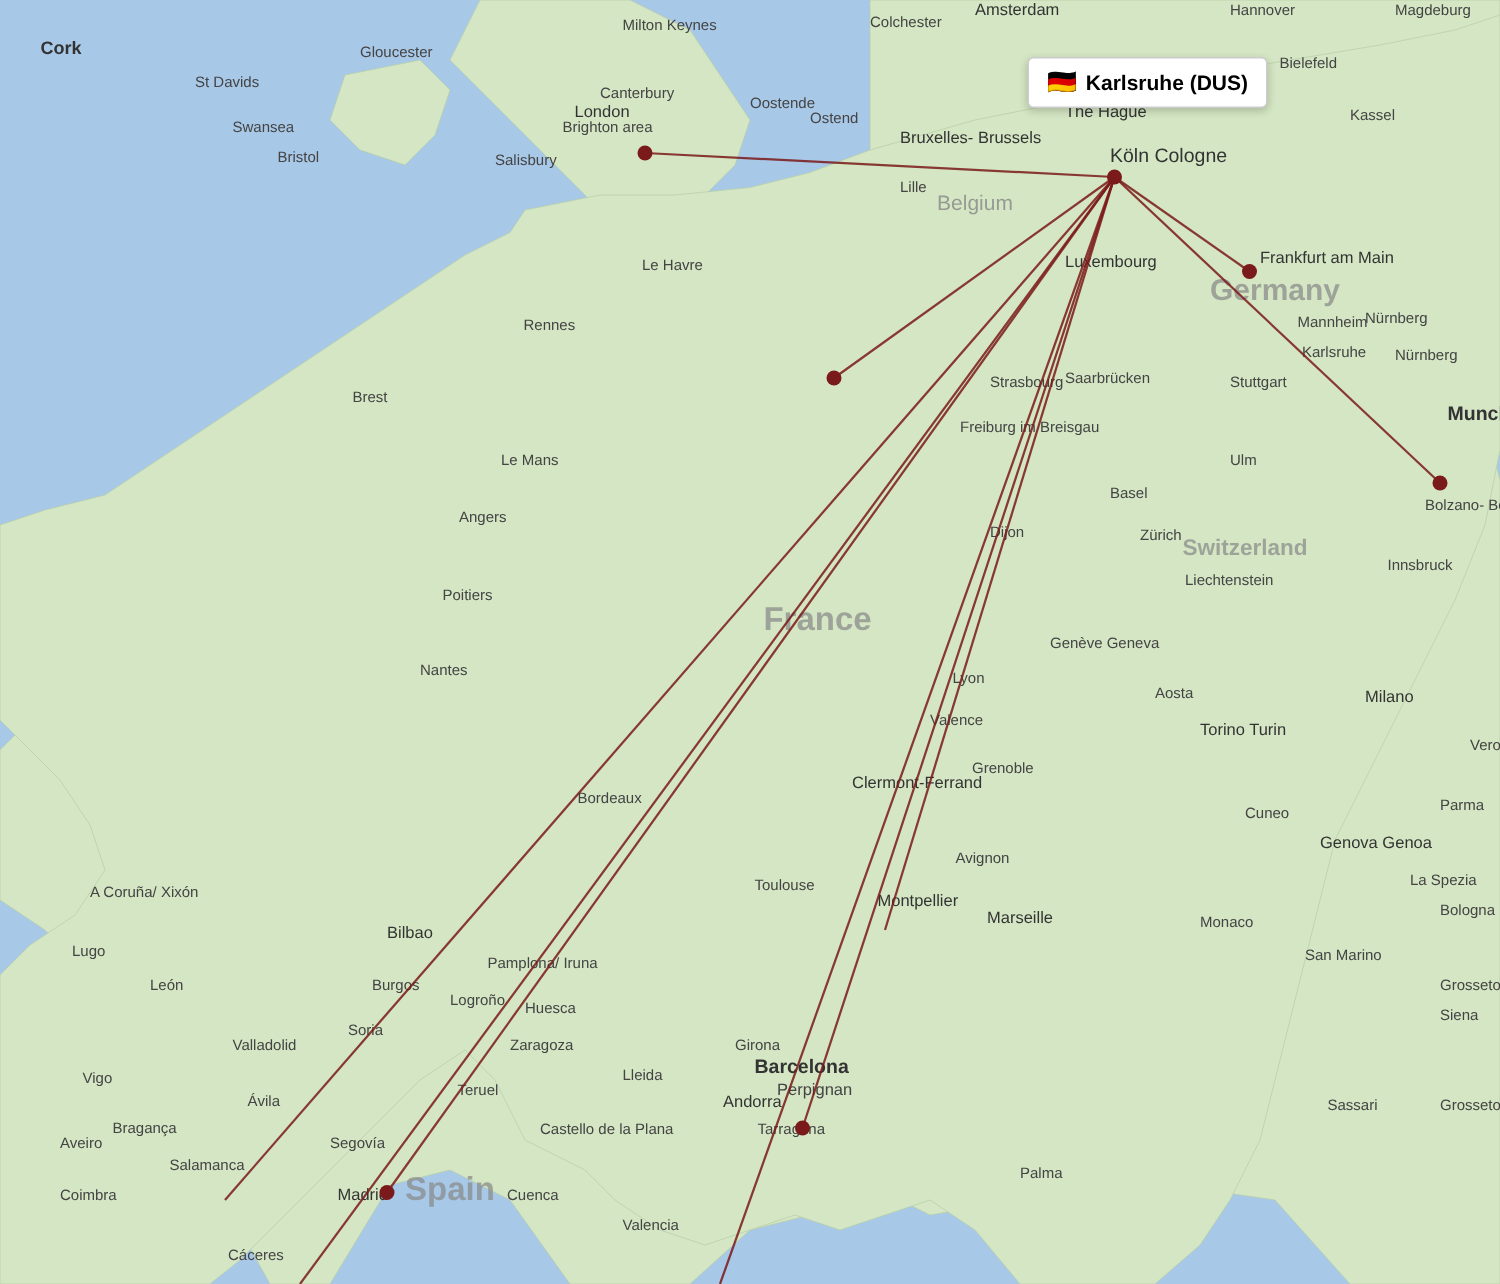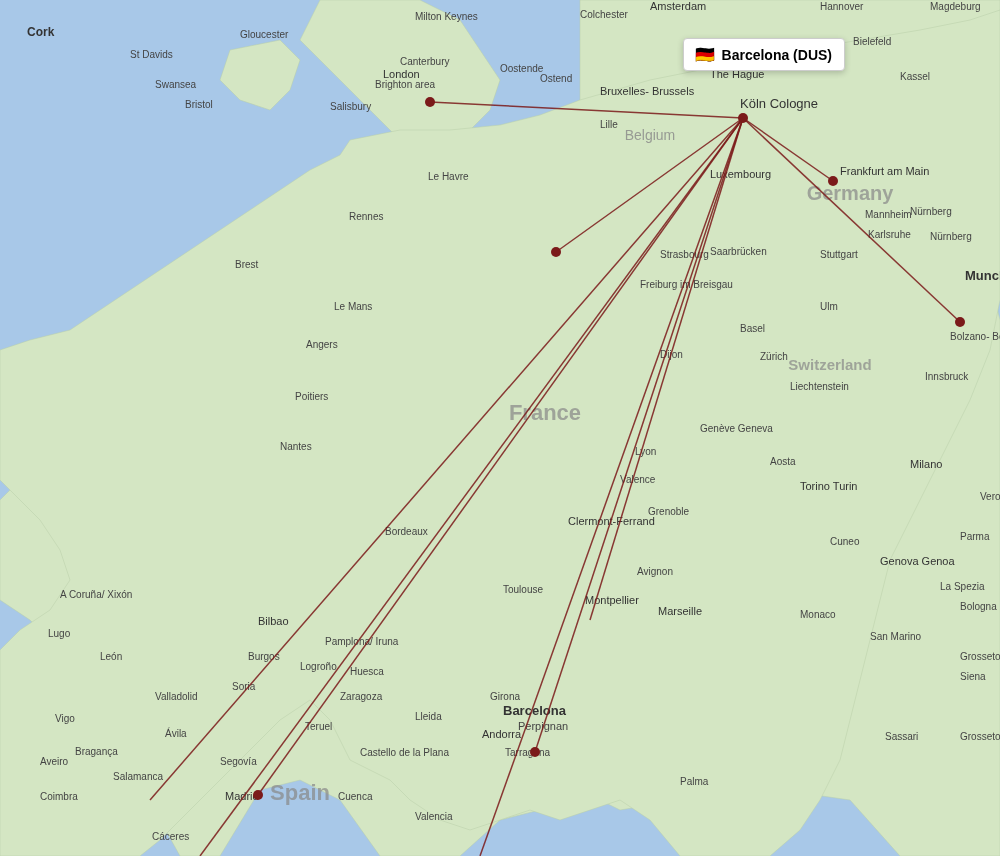--- a/index.html
+++ b/index.html
@@ -232,15 +232,15 @@
 
     <circle cx="258" cy="795" r="5" fill="#7b1a1a"></circle>
 
     <circle cx="833" cy="181" r="5" fill="#7b1a1a"></circle>
 
     <circle cx="960" cy="322" r="5" fill="#7b1a1a"></circle>
   </svg>
 
   <div id="airport-label">
     <span class="flag">🇩🇪</span>
-    <span>Barcelona (DUS)</span>
+    <span>Karlsruhe (DUS)</span>
   </div>
 </div>
 
 </body></html>

